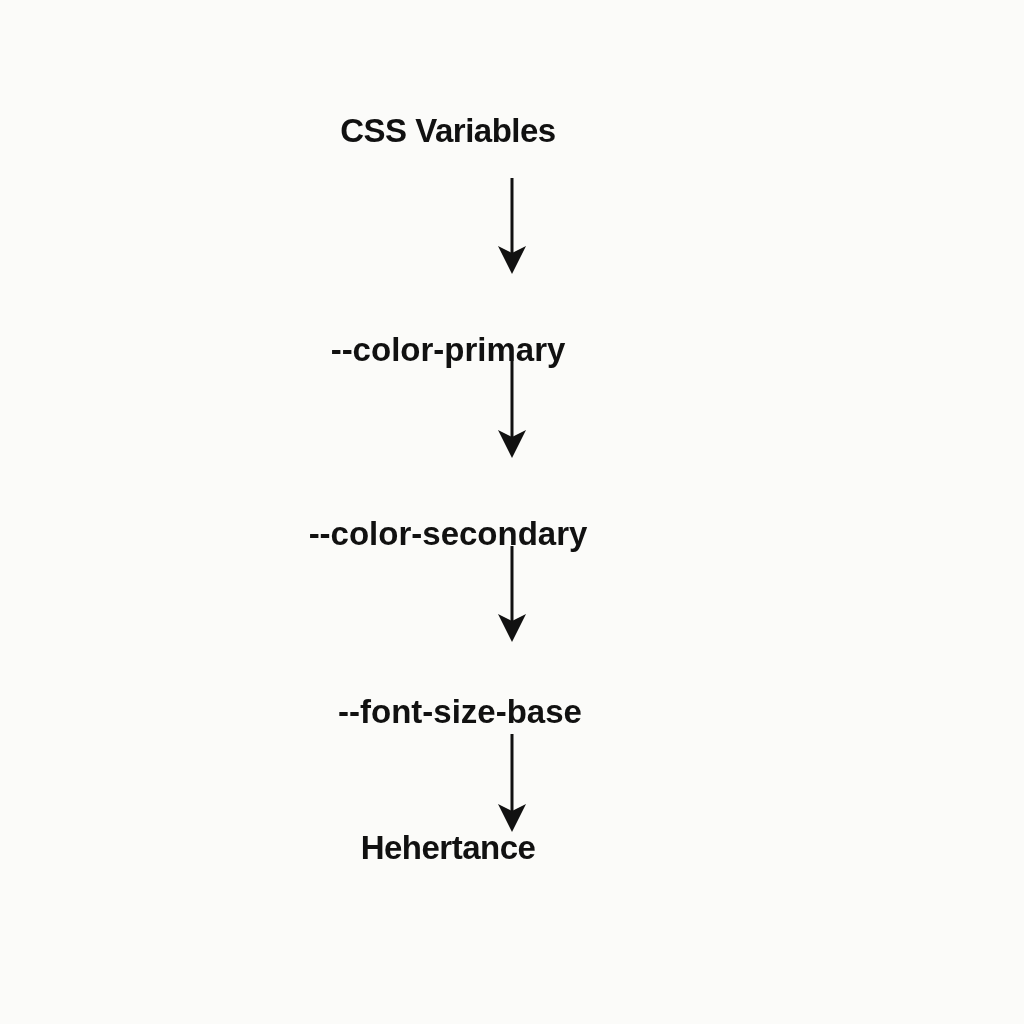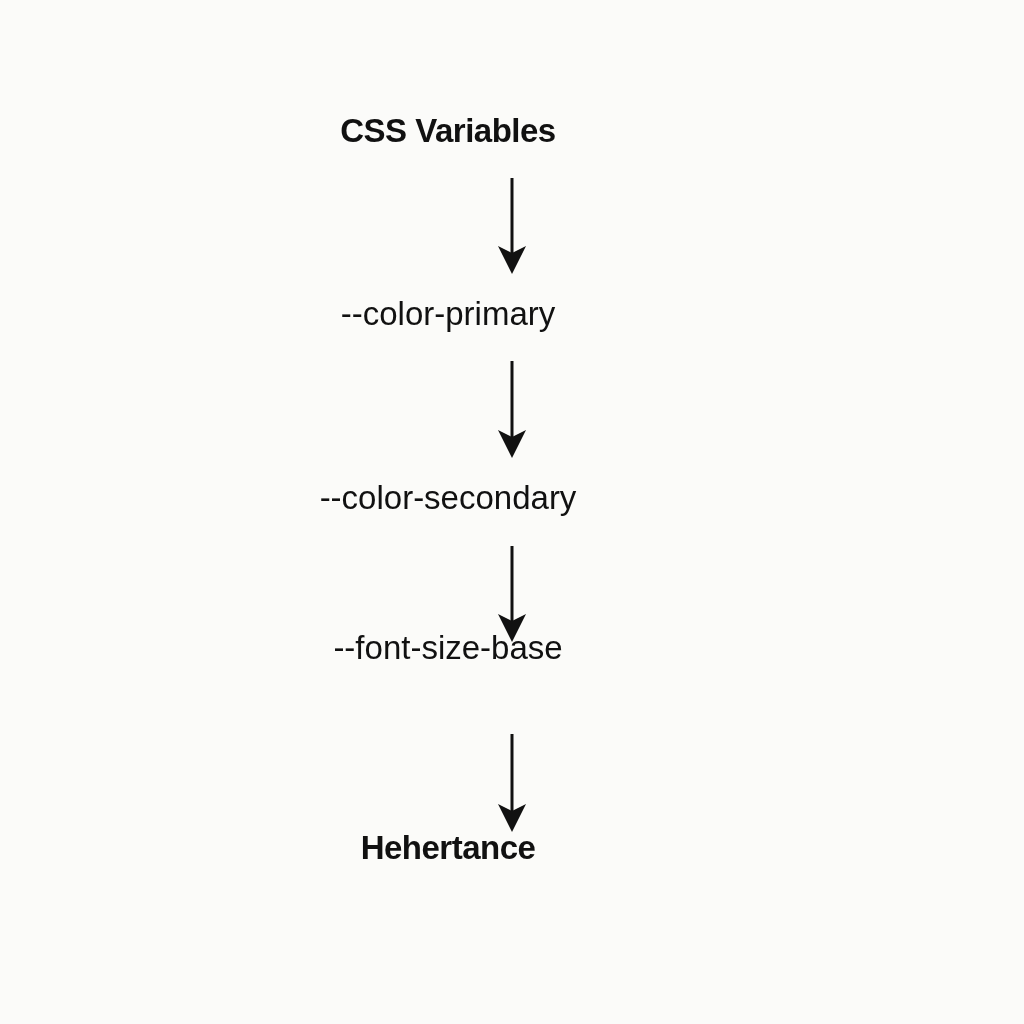--- a/index.html
+++ b/index.html
@@ -22,22 +22,23 @@
     text-align: center;
     line-height: 1;
     white-space: nowrap;
   }
   .node.bold {
     font-weight: bold;
     font-size: 33px;
     letter-spacing: -0.5px;
   }
   .node.regular {
-    font-weight: normal;
+    font-weight: bold;
     font-size: 33px;
+    margin-top: 36px;
   }
   .arrow {
     position: absolute;
     left: 497px;
     width: 30px;
   }
   .arrow svg { display: block; }
 </style>
 </head>
 <body>
@@ -64,21 +65,21 @@
 
   <div class="node regular" style="top:481px;text-align:center;">--color-secondary</div>
 
   <div class="arrow" style="top:546px;">
     <svg width="30" height="97" viewBox="0 0 30 97">
       <line x1="15" y1="0" x2="15" y2="84" stroke="#111" stroke-width="3"></line>
       <path d="M1,68 L15,75 L29,68 L15,96 Z" fill="#111"></path>
     </svg>
   </div>
 
-  <div class="node regular" style="top:631px;">--font-size-base</div>
+  <div class="node regular" style="top:659px;padding-left:12px;">--font-size-base</div>
 
   <div class="arrow" style="top:734px;">
     <svg width="30" height="99" viewBox="0 0 30 99">
       <line x1="15" y1="0" x2="15" y2="86" stroke="#111" stroke-width="3"></line>
       <path d="M1,70 L15,77 L29,70 L15,98 Z" fill="#111"></path>
     </svg>
   </div>
 
   <div class="node bold" style="top:831px;">Hehertance</div>
 

